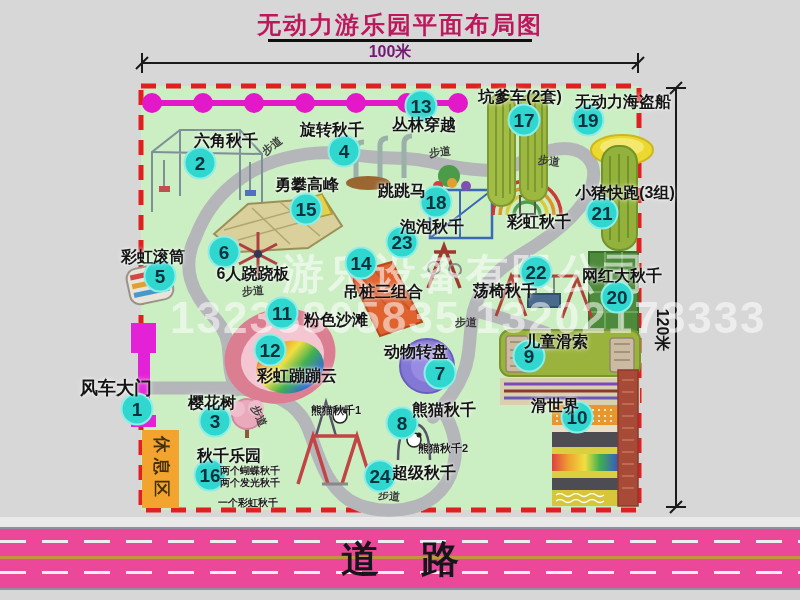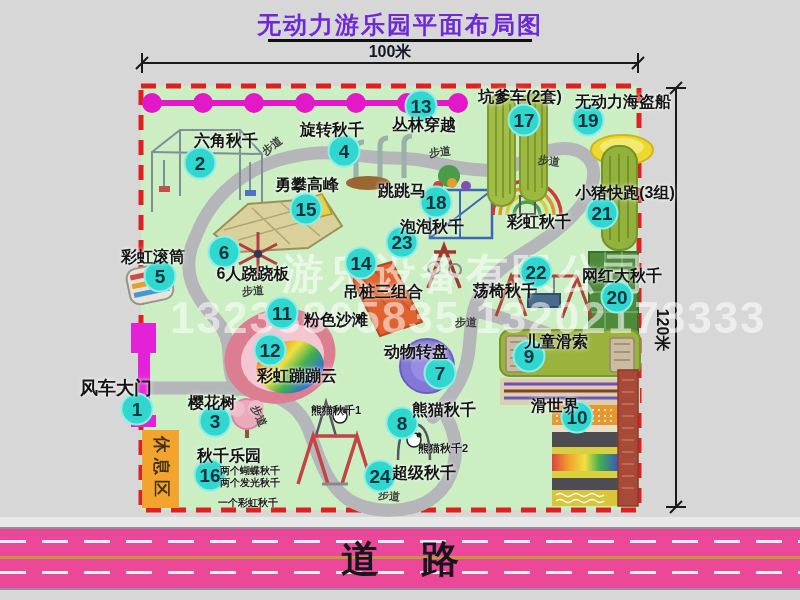--- a/index.html
+++ b/index.html
@@ -17,24 +17,24 @@
   .badge{position:absolute;transform:translate(-50%,-50%);width:33px;height:33px;border-radius:50%;
          background:#2fd7ce;border:2px solid #8deee7;box-sizing:border-box;display:flex;align-items:center;
          justify-content:center;font-size:19px;font-weight:700;color:#063240;z-index:5;}
   .poi-label{position:absolute;transform:translate(-50%,-50%);font-size:16px;font-weight:700;color:#141414;
          white-space:nowrap;z-index:6;text-shadow:0 0 3px rgba(255,255,255,.9),0 0 6px rgba(255,255,255,.55);}
   .path-label{position:absolute;font-size:11px;font-weight:700;color:#3c3c3c;white-space:nowrap;z-index:4;
          transform:translate(-50%,-50%);}
   .sub-label{position:absolute;transform:translate(-50%,-50%);font-weight:700;color:#1c1c1c;
          white-space:nowrap;z-index:6;text-shadow:0 0 2px rgba(255,255,255,.9);text-align:center;}
   #title{position:absolute;top:9px;left:0;width:100%;text-align:center;font-size:24px;font-weight:700;
-         letter-spacing:2px;color:#6d28d9;z-index:7;}
+         letter-spacing:2px;color:#be185d;z-index:7;}
   #title-underline{position:absolute;top:39px;left:268px;width:264px;height:3px;background:#101010;z-index:7;}
   #dim-top-label{position:absolute;left:390px;top:52px;transform:translate(-50%,-50%);font-size:16px;
-         font-weight:700;color:#0f172a;z-index:7;}
+         font-weight:700;color:#701a75;z-index:7;}
   #dim-right-label{position:absolute;left:661px;top:330px;transform:translate(-50%,-50%) rotate(90deg);
          font-size:16px;font-weight:700;color:#141414;z-index:7;}
   #road{position:absolute;left:0;top:527px;width:800px;height:59px;background:#ec4899;
         border-top:2px solid #90909a;border-bottom:2px solid #90909a;box-sizing:content-box;z-index:2;}
   #road-shoulder{position:absolute;left:0;top:517px;width:800px;height:10px;background:#e9e9e9;z-index:2;}
   .road-dash{position:absolute;left:0;width:100%;height:3px;
         background:repeating-linear-gradient(90deg,#efefef 0 26px,transparent 26px 42px);}
   #road-dash-1{top:11px;} #road-dash-2{top:42px;}
   #road-center{position:absolute;top:27px;left:0;width:100%;height:3px;background:#c0973c;}
   #road-label{position:absolute;top:50%;left:50%;transform:translate(-50%,-50%);font-size:38px;

